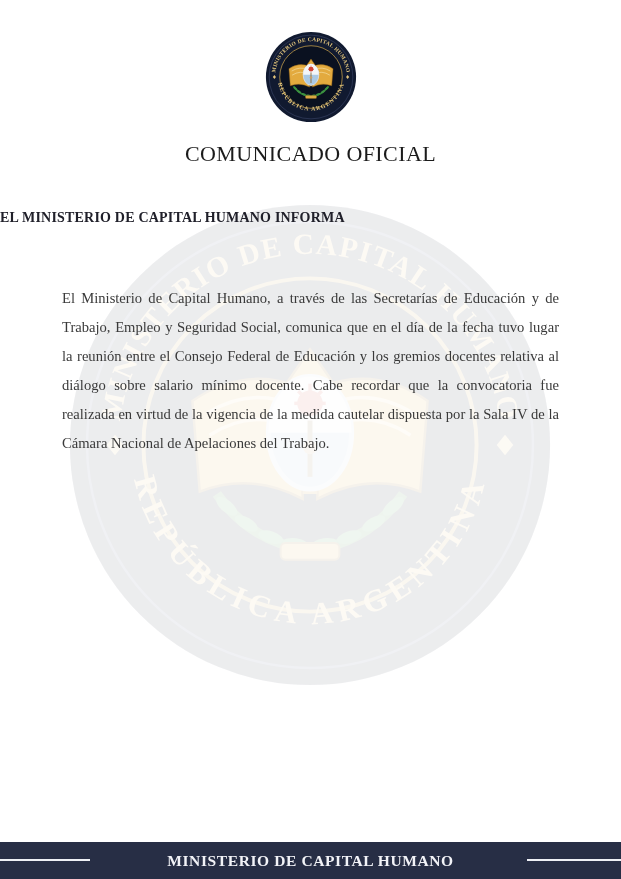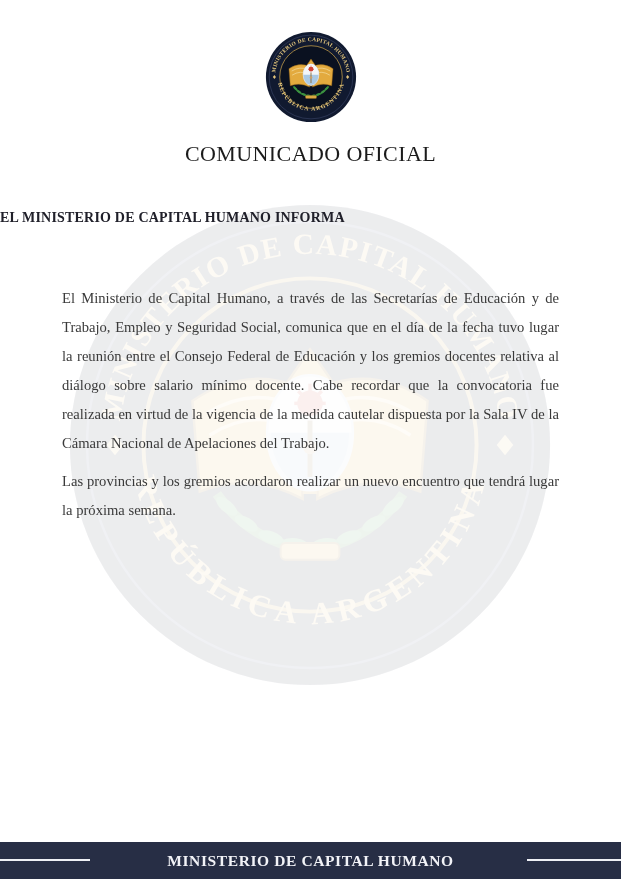--- a/index.html
+++ b/index.html
@@ -106,21 +106,20 @@
 
   <svg class="seal-header" viewBox="0 0 100 100">
     <use href="#emblem"></use>
   </svg>
 
   <div class="title">COMUNICADO OFICIAL</div>
   <div class="subtitle">EL MINISTERIO DE CAPITAL HUMANO INFORMA</div>
 
   <div class="content">
     <p>El Ministerio de Capital Humano, a través de las Secretarías de Educación y de Trabajo, Empleo y Seguridad Social, comunica que en el día de la fecha tuvo lugar la reunión entre el Consejo Federal de Educación y los gremios docentes relativa al diálogo sobre salario mínimo docente. Cabe recordar que la convocatoria fue realizada en virtud de la vigencia de la medida cautelar dispuesta por la Sala IV de la Cámara Nacional de Apelaciones del Trabajo.</p>
-    <p>Las provincias y los gremios acordaron realizar un nuevo encuentro que tendrá lugar la próxima semana.</p>
   </div>
 
   <div class="footer-bar">
     <div class="footer-line left"></div>
     <span class="footer-label">MINISTERIO DE CAPITAL HUMANO</span>
     <div class="footer-line right"></div>
   </div>
 
 </div>
 

